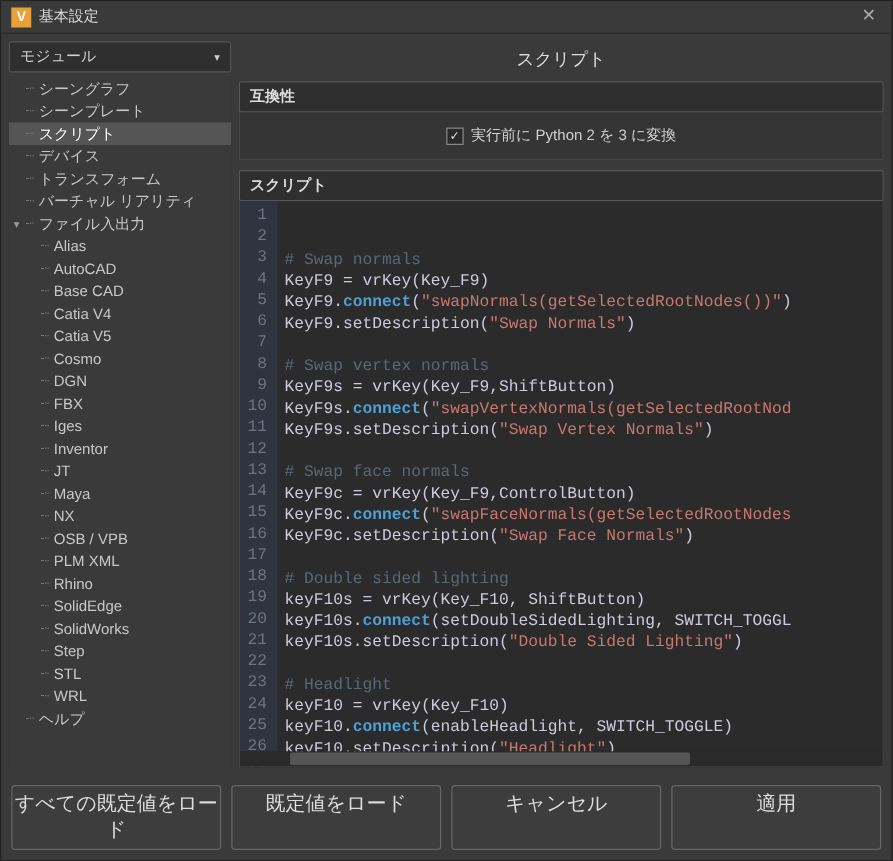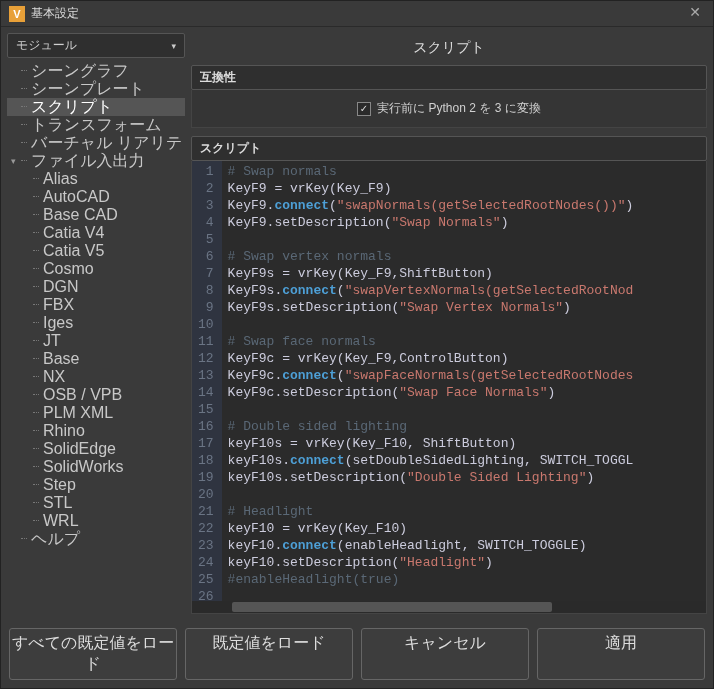--- a/index.html
+++ b/index.html
@@ -71,21 +71,21 @@
   border: 1px solid #555;
   border-radius: 2px;
   margin-bottom: 2px;
 }
 .sidebar-header-chev { font-size: 9px; color: #ccc; }
 .tree {
   flex: 1;
   overflow-y: auto;
   background: #3a3a3a;
   padding: 2px 0;
-  font-size: 16px;
+  font-size: 12px;
 }
 .tree-item {
   padding: 1px 4px 1px 24px;
   color: #c8c8c8;
   cursor: pointer;
   white-space: nowrap;
   position: relative;
   line-height: 16px;
 }
 .tree-item.level1 { padding-left: 36px; }
@@ -177,20 +177,21 @@
   padding: 2px 8px 2px 6px;
   user-select: none;
   white-space: pre;
 }
 .code {
   white-space: pre;
   padding: 2px 6px;
   color: #ccd;
   overflow: hidden;
   flex: 1;
+  margin-top: 36px;
 }
 .c-comment { color: #5a6876; }
 .c-string  { color: #c9786e; }
 .c-kw      { color: #4d9fd6; font-weight: bold; }
 .hscroll {
   position: absolute;
   left: 0; right: 0; bottom: 0;
   height: 12px;
   background: #2a2a2a;
 }
@@ -233,34 +234,36 @@
   <div class="body">
     <div class="sidebar">
       <div class="sidebar-header">
         <span>モジュール</span>
         <span class="sidebar-header-chev">▾</span>
       </div>
       <div class="tree" id="tree">
           <div class="tree-item">シーングラフ</div>
           <div class="tree-item">シーンプレート</div>
           <div class="tree-item selected">スクリプト</div>
+          <div class="tree-item">デバイス</div>
           <div class="tree-item">トランスフォーム</div>
           <div class="tree-item">バーチャル リアリティ</div>
           <div class="tree-item has-children">ファイル入出力</div>
           <div class="tree-item level1">Alias</div>
           <div class="tree-item level1">AutoCAD</div>
           <div class="tree-item level1">Base CAD</div>
           <div class="tree-item level1">Catia V4</div>
           <div class="tree-item level1">Catia V5</div>
           <div class="tree-item level1">Cosmo</div>
           <div class="tree-item level1">DGN</div>
           <div class="tree-item level1">FBX</div>
           <div class="tree-item level1">Iges</div>
+          <div class="tree-item level1">Inventor</div>
           <div class="tree-item level1">JT</div>
-          <div class="tree-item level1">Base</div>
+          <div class="tree-item level1">Maya</div>
           <div class="tree-item level1">NX</div>
           <div class="tree-item level1">OSB / VPB</div>
           <div class="tree-item level1">PLM XML</div>
           <div class="tree-item level1">Rhino</div>
           <div class="tree-item level1">SolidEdge</div>
           <div class="tree-item level1">SolidWorks</div>
           <div class="tree-item level1">Step</div>
           <div class="tree-item level1">STL</div>
           <div class="tree-item level1">WRL</div>
           <div class="tree-item">ヘルプ</div>

